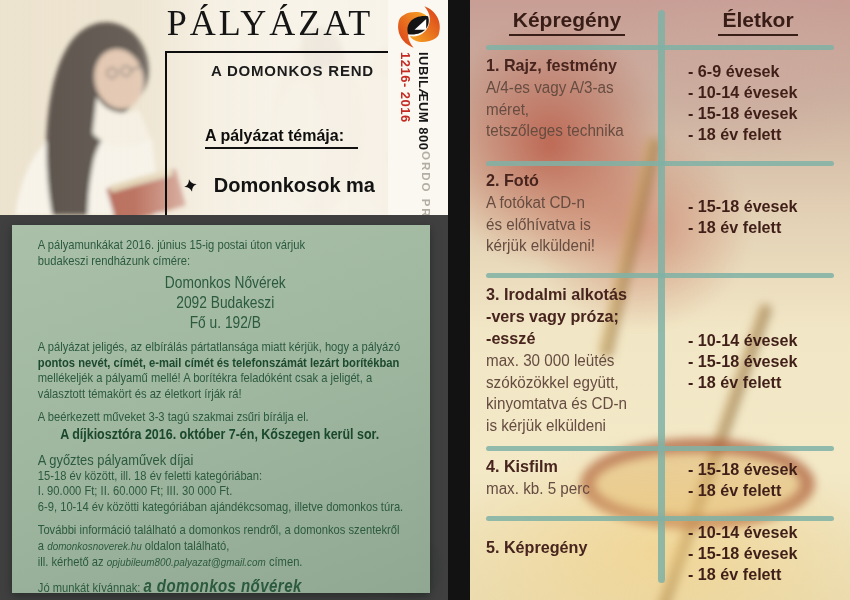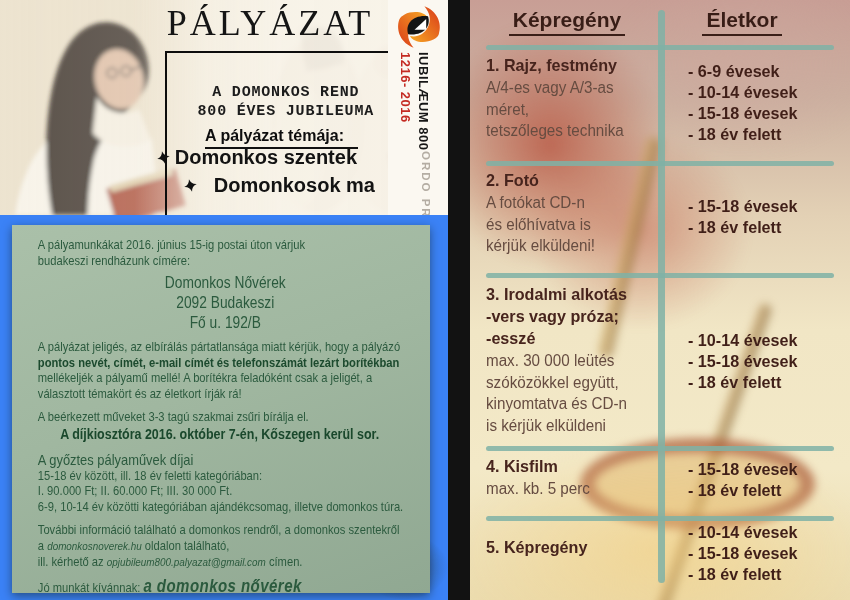--- a/index.html
+++ b/index.html
@@ -1,34 +1,34 @@
 <!DOCTYPE html>
 <html><head>
 <meta charset="utf-8">
 <style>
   html,body{margin:0;padding:0;}
   body{font-family:"Liberation Sans",sans-serif;background:#222;}
-  #stage{position:relative;width:850px;height:600px;overflow:hidden;background:#3b82f6;}
+  #stage{position:relative;width:850px;height:600px;overflow:hidden;background:#404040;}
 
   
   #left-col{position:absolute;left:0;top:0;width:448px;height:600px;}
 
   
   #masthead{position:absolute;left:0;top:0;width:448px;height:215px;background:#f2e8d4;overflow:hidden;}
   #masthead svg.photo{position:absolute;left:0;top:0;}
 
   .poster-title{position:absolute;left:150px;top:2px;width:240px;text-align:center;
     font-family:"Liberation Serif",serif;font-size:36px;letter-spacing:3px;color:#151515;font-weight:400;}
 
   .frame-box{position:absolute;left:165px;top:51px;width:221px;height:164px;
     border-left:2.5px solid #0d0d0d;border-top:2.5px solid #0d0d0d;border-right:2.5px solid #0d0d0d;}
 
-  .subtitle{position:absolute;right:14px;top:8px;text-align:center;
-    font-family:Liberation Mono, monospace;font-weight:bold;font-size:15px;line-height:19px;
-    letter-spacing:0.8px;color:#1c1c1c;margin-top:22px;}
+  .subtitle{position:absolute;right:14px;top:8px;text-align:right;
+    font-family:Liberation Sans, sans-serif;font-weight:bold;font-size:15px;line-height:19px;
+    letter-spacing:0.8px;color:#1c1c1c;}
 
   .theme-label{position:absolute;left:38px;top:74px;font-weight:bold;font-size:16px;color:#0e0e0e;
     border-bottom:2px solid #111;padding:0 14px 2px 0;white-space:nowrap;}
 
   .theme-line{position:absolute;white-space:nowrap;font-weight:bold;font-size:20px;color:#131313;
     display:flex;align-items:center;gap:5px;}
   .theme-line.t1{top:93px;right:31px;}
   .theme-line.t2{top:121px;right:13px;gap:17px;}
   .star-ic{width:13px;height:13px;display:inline-block;transform:rotate(-14deg);}
 
@@ -84,21 +84,21 @@
   .penshaft{left:235px;top:295px;width:13px;height:340px;transform:rotate(19deg);
     background:linear-gradient(90deg,#bb8f50,#775628);opacity:0.55;border-radius:6px;}
   .seal{left:110px;top:438px;width:205px;height:62px;border-radius:50%;
     border:15px solid rgba(152,58,40,0.5);background:rgba(219,174,98,0.45);}
   .bottomglow{left:-20px;bottom:-60px;width:420px;height:220px;
     background:radial-gradient(closest-side,rgba(242,205,125,0.55),rgba(242,205,125,0));}
 
   .col-header{position:absolute;top:8px;font-weight:bold;font-size:21px;color:#381d16;text-align:center;}
   .col-header span{border-bottom:2.5px solid #3a1f18;padding:0 4px 3px 4px;}
   .col-header.cat{left:18px;width:158px;}
-  .col-header.age{left:208px;width:128px;}
+  .col-header.age{left:224px;width:128px;}
 
   .h-sep{position:absolute;left:16px;width:348px;height:5px;border-radius:3px;
     background:rgba(127,178,166,0.85);}
   .v-sep{position:absolute;left:188px;top:10px;width:7px;height:573px;border-radius:4px;
     background:rgba(127,178,166,0.85);}
 
   .cat-block{position:absolute;left:16px;transform:scaleX(0.95);transform-origin:0 0;white-space:nowrap;}
   .cat-bold{font-weight:bold;font-size:17px;line-height:22px;color:#47241d;}
   .cat-desc{font-size:16px;line-height:21.5px;color:#664c41;}
   .ages-block{position:absolute;left:218px;transform:scaleX(0.95);transform-origin:0 0;white-space:nowrap;}
@@ -149,29 +149,22 @@
           <rect x="114" y="176" width="64" height="7" fill="#dcc9a2" transform="rotate(-16 146 197)"></rect>
         </g>
         <rect width="448" height="215" fill="url(#wash)"></rect>
       </svg>
 
       <div class="poster-title">PÁLYÁZAT</div>
 
       <div class="frame-box">
         <div class="subtitle">
           <div>A DOMONKOS REND</div>
-          <div>800 ÉVES JUBILEUMA</div>
         </div>
         <div class="theme-label">A pályázat témája:</div>
-        <div class="theme-line t1">
-          <svg class="star-ic" viewBox="0 0 16 16">
-            <path d="M8 0 C8.8 4.5 11.5 7.2 16 8 C11.5 8.8 8.8 11.5 8 16 C7.2 11.5 4.5 8.8 0 8 C4.5 7.2 7.2 4.5 8 0 Z" fill="#111"></path>
-          </svg>
-          <span>Domonkos szentek</span>
-        </div>
         <div class="theme-line t2">
           <svg class="star-ic" viewBox="0 0 16 16">
             <path d="M8 0 C8.8 4.5 11.5 7.2 16 8 C11.5 8.8 8.8 11.5 8 16 C7.2 11.5 4.5 8.8 0 8 C4.5 7.2 7.2 4.5 8 0 Z" fill="#111"></path>
           </svg>
           <span>Domonkosok ma</span>
         </div>
       </div>
 
       <div id="logo-strip">
         <svg id="flame-logo" viewBox="0 0 60 52">

